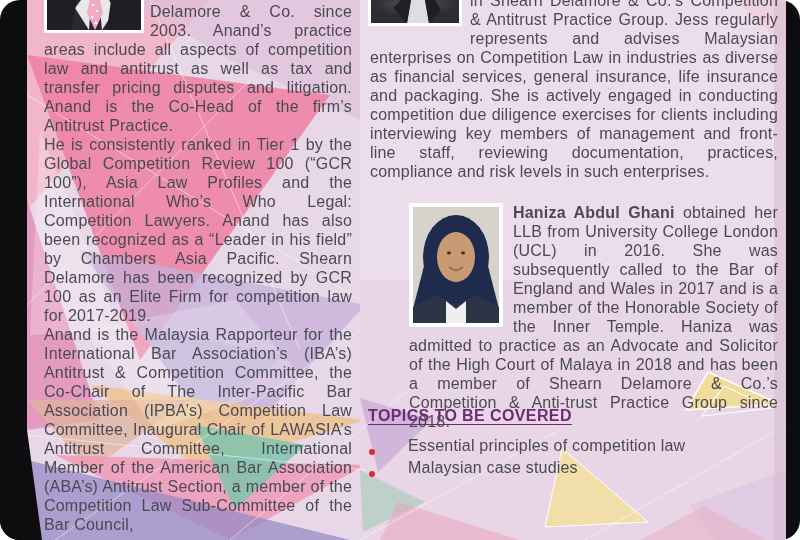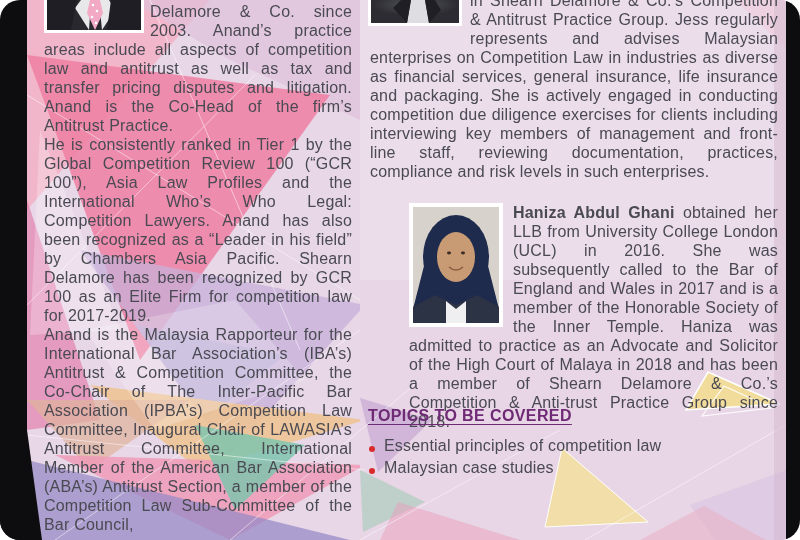--- a/index.html
+++ b/index.html
@@ -20,21 +20,21 @@
   .photo-jess{position:absolute;left:368px;top:0;width:88px;height:23px;border:3px solid #fff;border-top:0;z-index:2;}
   .jess-spacer{float:left;width:100px;height:40px;}
   .haniza-block{margin-top:22px;padding-left:39px;}
   .photo-haniza{float:left;width:86px;height:116px;border:4px solid #fff;margin:0 10px 2px 0;}
   .topics{position:absolute;left:368px;top:404px;width:392px;z-index:2;}
   .topics-heading{
     font-size:16px;font-weight:bold;color:#6e2a74;letter-spacing:.4px;
     text-decoration:underline;text-underline-offset:3px;margin:0 0 9px 0;
     line-height:23px;
   }
-  .bullet-row{display:flex;align-items:center;margin:0 17px 3px 0;}
+  .bullet-row{display:flex;align-items:flex-end;margin:0 17px 3px 0;gap:24px;}
   .bullet-dot{flex:0 0 auto;width:6px;height:6px;border-radius:50%;background:#d92b2b;margin:7px 9px 0 1px;}
   .bullet-text{font-size:16px;line-height:19px;letter-spacing:.2px;color:#4a4a52;text-align:left;}
   b.name{font-weight:bold;}
 </style>
 </head>
 <body>
 
 <div class="page">
 
   <svg class="bg" width="800" height="540" viewBox="0 0 800 540">

